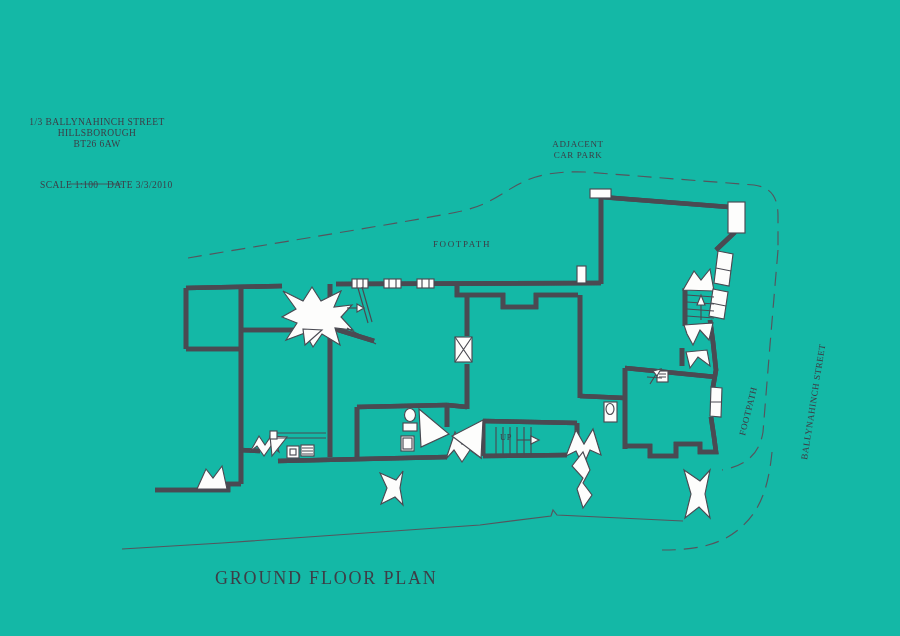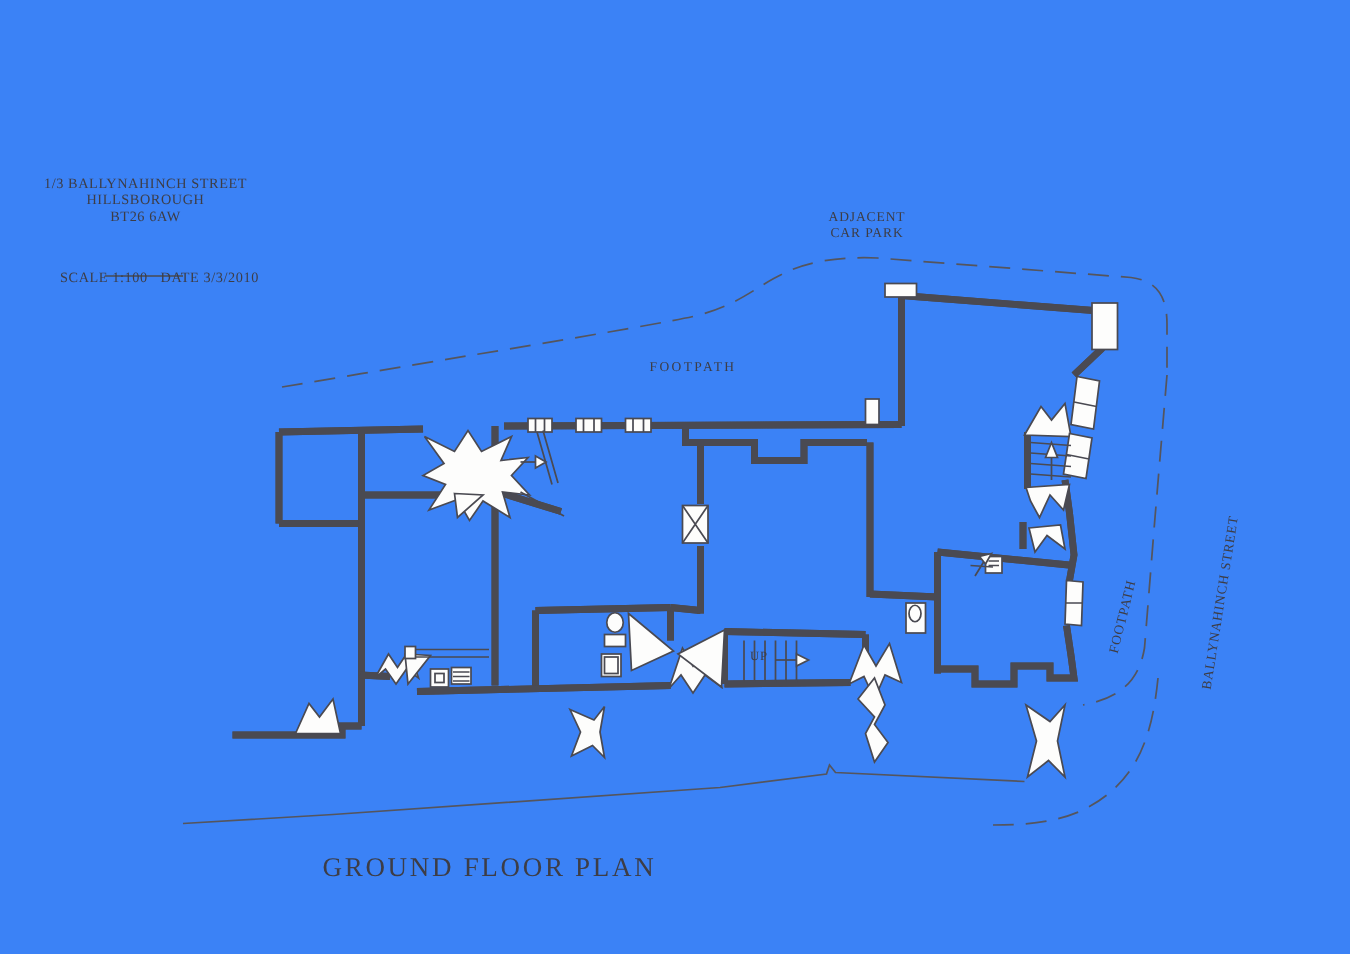--- a/index.html
+++ b/index.html
@@ -1,16 +1,16 @@
 <!DOCTYPE html>
 <html><head>
 <meta charset="utf-8">
 <style>
   html,body{margin:0;padding:0;background:#e8e8e8;}
-  .page{position:relative;width:900px;height:636px;background:#3b82f6;overflow:hidden;
+  .page{position:relative;width:900px;height:636px;background:#14b8a6;overflow:hidden;
         font-family:"Liberation Serif","DejaVu Serif",serif;}
   svg{position:absolute;left:0;top:0;}
   svg text{fill:#3d3d46;}
   .lbl{font-size:9px;letter-spacing:0.6px;}
   .lbl-sp{font-size:9px;letter-spacing:1.6px;}
   .addr{font-size:9.5px;letter-spacing:0.4px;}
   .scale{font-size:9.5px;letter-spacing:0.4px;}
   .up{font-size:8.5px;letter-spacing:0.5px;}
   .title{font-size:18px;letter-spacing:1.8px;}
 </style>

